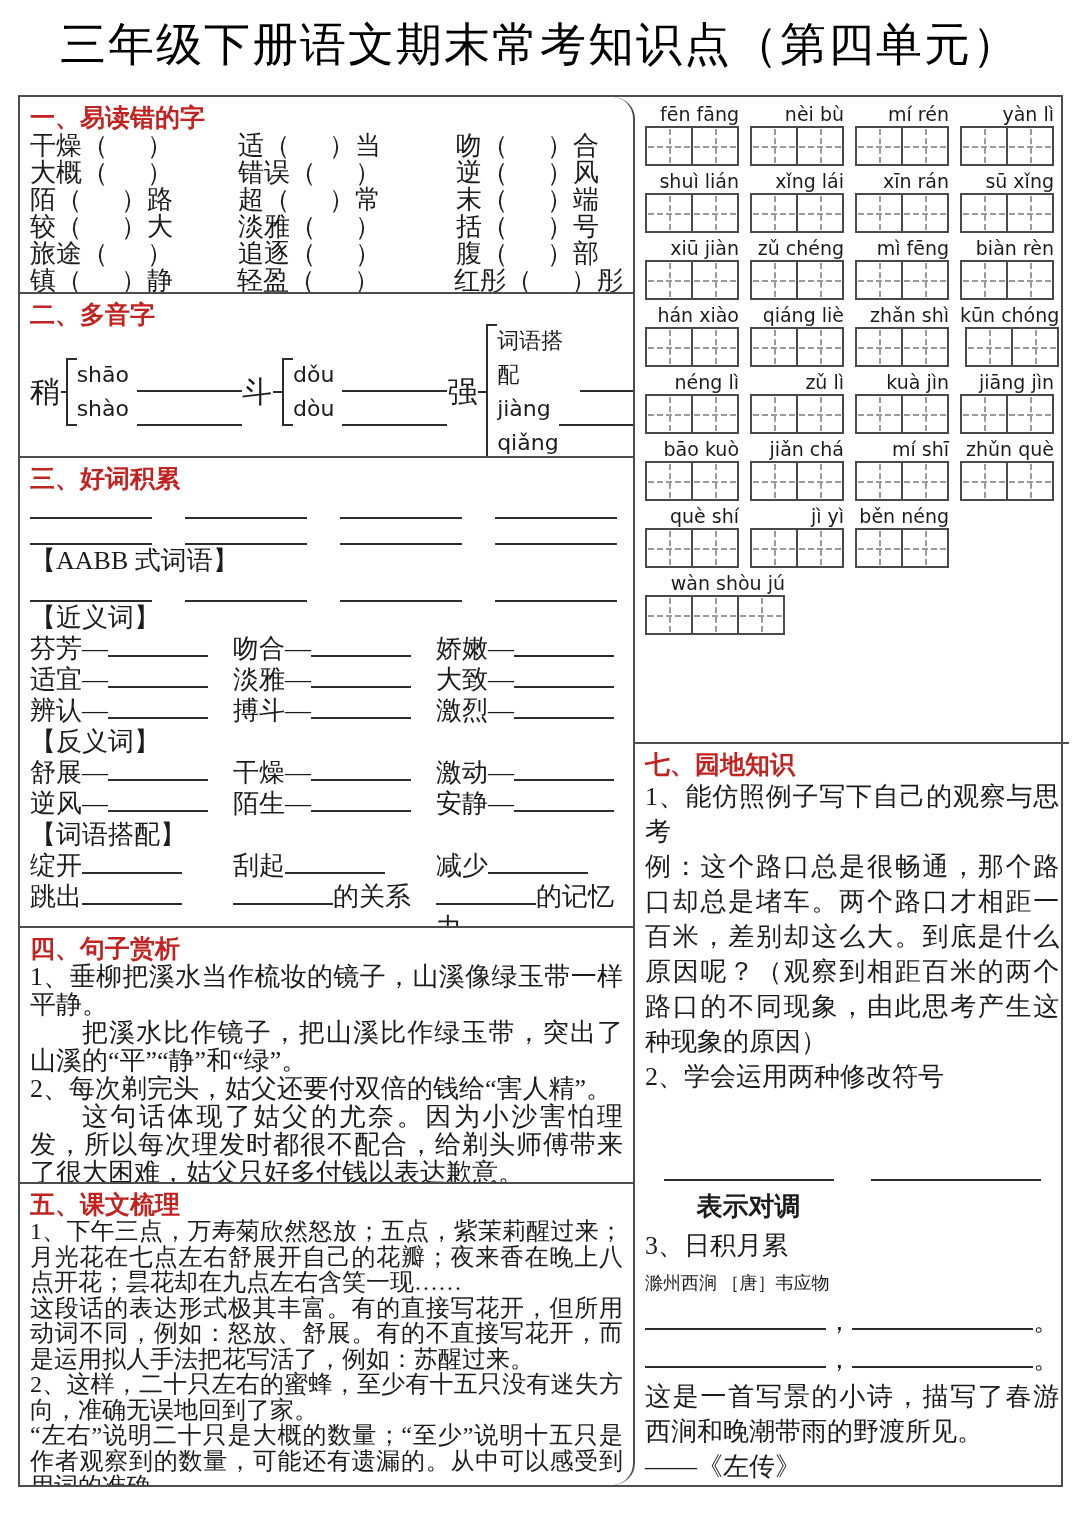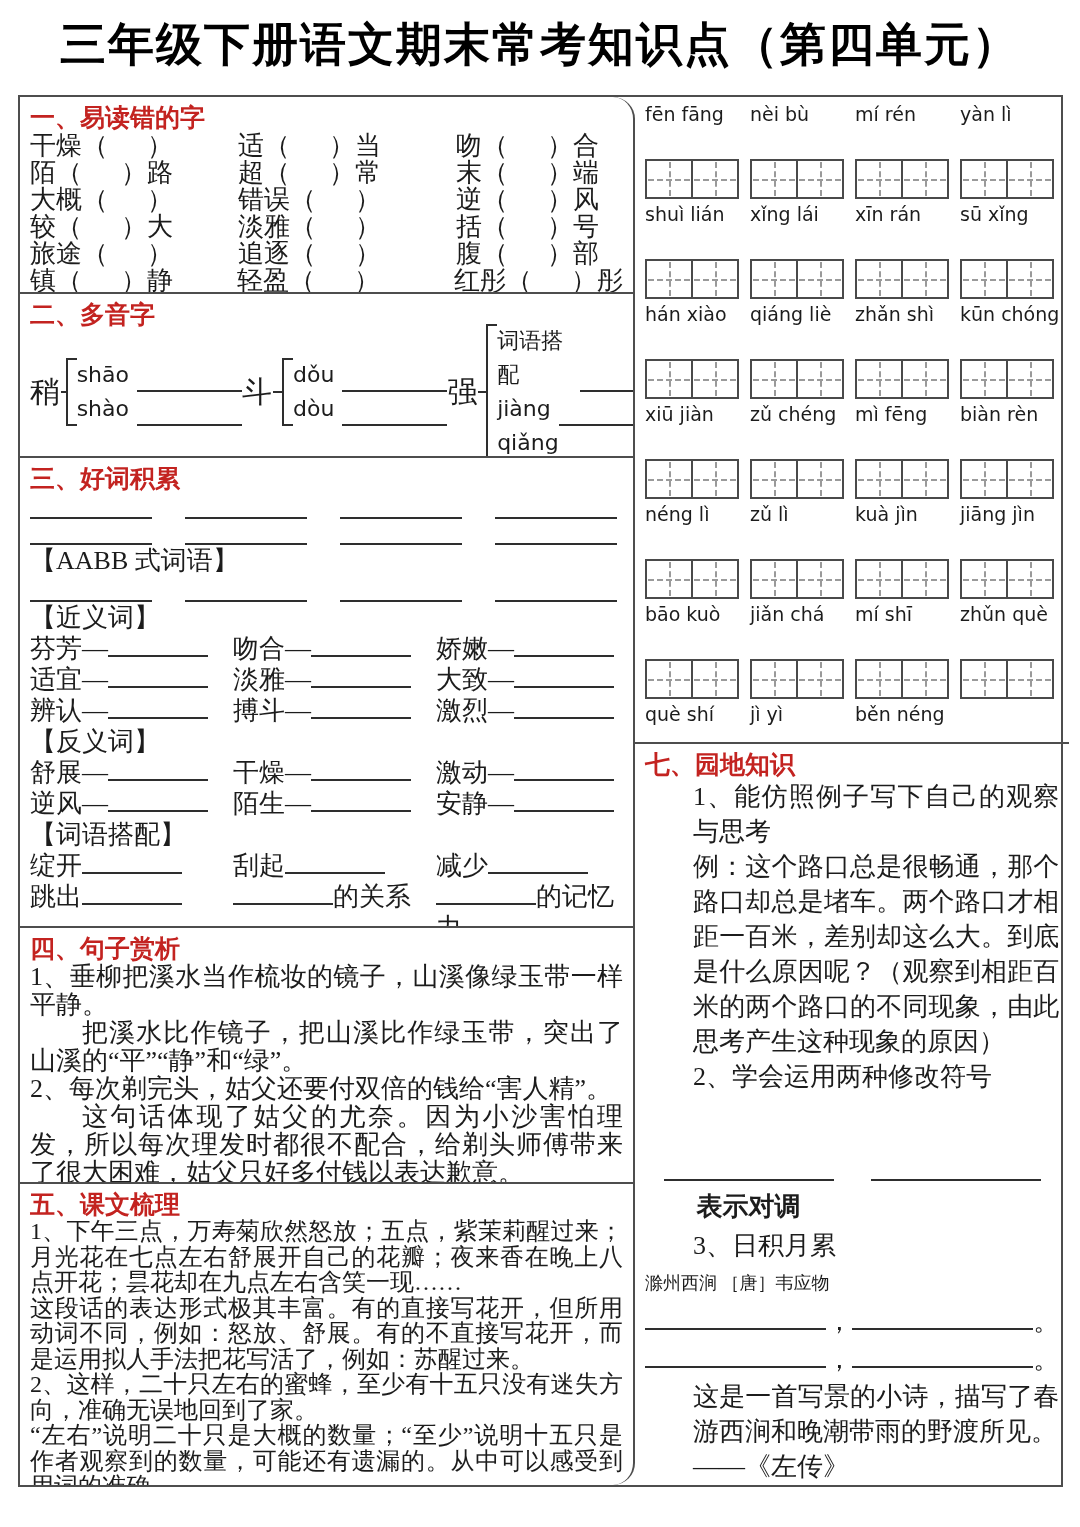--- a/index.html
+++ b/index.html
@@ -2,21 +2,21 @@
 <html><head>
 <meta charset="utf-8">
 <style>
   html,body{margin:0;padding:0;}
   body{
     width:1080px;height:1527px;background:#ffffff;position:relative;
     font-family:"Liberation Serif","DejaVu Serif",serif;color:#1c1c1c;
   }
   .title{
     position:absolute;top:14px;left:0;width:1080px;text-align:center;
-    font-size:46px;font-weight:bold;letter-spacing:2px;color:#000;
+    font-size:46px;font-weight:normal;letter-spacing:2px;color:#000;
   }
   .sheet{
     position:absolute;left:18px;top:95px;width:1045px;height:1392px;
     border:2px solid #4d4d4d;display:flex;box-sizing:border-box;background:#fff;
   }
   .col{box-sizing:border-box;}
   .col.left{width:615px;border-right:2px solid #4d4d4d;display:flex;flex-direction:column;border-radius:22px;}
   .col.right{flex:1;display:flex;flex-direction:column;}
   .sec{box-sizing:border-box;padding:5px 10px;overflow:hidden;border-bottom:2px solid #4d4d4d;}
   .sec.last{border-bottom:none;flex:1;}
@@ -43,24 +43,24 @@
   #sec3{font-size:26px;}
   .cat{font-size:26px;line-height:31px;}
   .blankrow{display:flex;gap:33px;height:26px;align-items:flex-end;}
   .wrow{display:flex;font-size:26px;line-height:31px;align-items:baseline;}
   .wcell{width:203px;display:inline-block;}
   .wcell:last-child{width:auto;flex:1;}
   
   .p{font-size:26px;line-height:28px;text-align:justify;}
   .p.ind{text-indent:2em;}
   #sec5 .p{font-size:24px;line-height:25.5px;}
-  #sec7 .p{line-height:35px;margin-left:48px;}
+  #sec7 .p{line-height:35px;}
   
   .wrow6{display:flex;gap:11px;margin-bottom:3px;}
-  .word{display:flex;flex-direction:column;align-items:flex-start;gap:33px;}
+  .word{display:flex;flex-direction:column;align-items:flex-end;}
   .py{font-family:"DejaVu Sans","Liberation Sans",sans-serif;font-size:19px;line-height:24px;white-space:nowrap;}
   .wgrid{display:flex;border:2px solid #4a4a4a;}
   .wgrid i{display:block;width:44px;height:36px;border-left:2px solid #4a4a4a;position:relative;}
   .wgrid i:first-child{border-left:none;}
   .wgrid i::before{content:"";position:absolute;left:1px;right:1px;top:50%;border-top:2px dashed #9a9a9a;}
   .wgrid i::after{content:"";position:absolute;top:1px;bottom:1px;left:50%;border-left:2px dashed #9a9a9a;}
   
   .symrow{display:flex;margin-top:62px;margin-bottom:4px;}
   .symitem{width:50%;text-align:center;font-size:26px;line-height:34px;font-weight:bold;}
   .symitem .blank{height:6px;}
@@ -73,22 +73,22 @@
 
 <div class="title">三年级下册语文期末常考知识点（第四单元）</div>
 
 <div class="sheet">
 
   <div class="col left">
 
     <div class="sec" id="sec1" style="height:197px;">
       <div class="sec-h">一、易读错的字</div>
       <div class="s1row"><span class="s1c c0">干燥（      ）</span><span class="s1c c1">适（      ）当</span><span class="s1c c2">吻（      ）合</span></div>
+      <div class="s1row"><span class="s1c c0">大概（      ）</span><span class="s1c c1">错误（      ）</span><span class="s1c c2">逆（      ）风</span></div>
       <div class="s1row"><span class="s1c c0">陌（      ）路</span><span class="s1c c1">超（      ）常</span><span class="s1c c2">末（      ）端</span></div>
-      <div class="s1row"><span class="s1c c0">大概（      ）</span><span class="s1c c1">错误（      ）</span><span class="s1c c2">逆（      ）风</span></div>
       <div class="s1row"><span class="s1c c0">较（      ）大</span><span class="s1c c1">淡雅（      ）</span><span class="s1c c2">括（      ）号</span></div>
       <div class="s1row"><span class="s1c c0">旅途（      ）</span><span class="s1c c1">追逐（      ）</span><span class="s1c c2">腹（      ）部</span></div>
       <div class="s1row"><span class="s1c c0">镇（      ）静</span><span class="s1c c1">轻盈（      ）</span><span class="s1c c2">红彤（      ）彤</span></div>
     </div>
 
     <div class="sec" id="sec2" style="height:164px;">
       <div class="sec-h">二、多音字</div>
       <div class="pyrow">
         <div class="pg g0">
           <span class="pgchar">稍</span>
@@ -276,20 +276,50 @@
         <div class="word">
             <div class="py">sū  xǐng</div>
             <div class="wgrid">
               <i></i>
               <i></i>
             </div>
           </div>
       </div>
       <div class="wrow6">
         <div class="word">
+            <div class="py">xiū jiàn</div>
+            <div class="wgrid">
+              <i></i>
+              <i></i>
+            </div>
+          </div>
+        <div class="word">
+            <div class="py">zǔ chéng</div>
+            <div class="wgrid">
+              <i></i>
+              <i></i>
+            </div>
+          </div>
+        <div class="word">
+            <div class="py">mì  fēng</div>
+            <div class="wgrid">
+              <i></i>
+              <i></i>
+            </div>
+          </div>
+        <div class="word">
+            <div class="py">biàn rèn</div>
+            <div class="wgrid">
+              <i></i>
+              <i></i>
+            </div>
+          </div>
+      </div>
+      <div class="wrow6">
+        <div class="word">
             <div class="py">hán xiào</div>
             <div class="wgrid">
               <i></i>
               <i></i>
             </div>
           </div>
         <div class="word">
             <div class="py">qiáng liè</div>
             <div class="wgrid">
               <i></i>
@@ -298,50 +328,20 @@
           </div>
         <div class="word">
             <div class="py">zhǎn shì</div>
             <div class="wgrid">
               <i></i>
               <i></i>
             </div>
           </div>
         <div class="word">
             <div class="py">kūn chóng</div>
-            <div class="wgrid">
-              <i></i>
-              <i></i>
-            </div>
-          </div>
-      </div>
-      <div class="wrow6">
-        <div class="word">
-            <div class="py">xiū jiàn</div>
-            <div class="wgrid">
-              <i></i>
-              <i></i>
-            </div>
-          </div>
-        <div class="word">
-            <div class="py">zǔ chéng</div>
-            <div class="wgrid">
-              <i></i>
-              <i></i>
-            </div>
-          </div>
-        <div class="word">
-            <div class="py">mì  fēng</div>
-            <div class="wgrid">
-              <i></i>
-              <i></i>
-            </div>
-          </div>
-        <div class="word">
-            <div class="py">biàn rèn</div>
             <div class="wgrid">
               <i></i>
               <i></i>
             </div>
           </div>
       </div>
       <div class="wrow6">
         <div class="word">
             <div class="py">néng  lì</div>
             <div class="wgrid">

